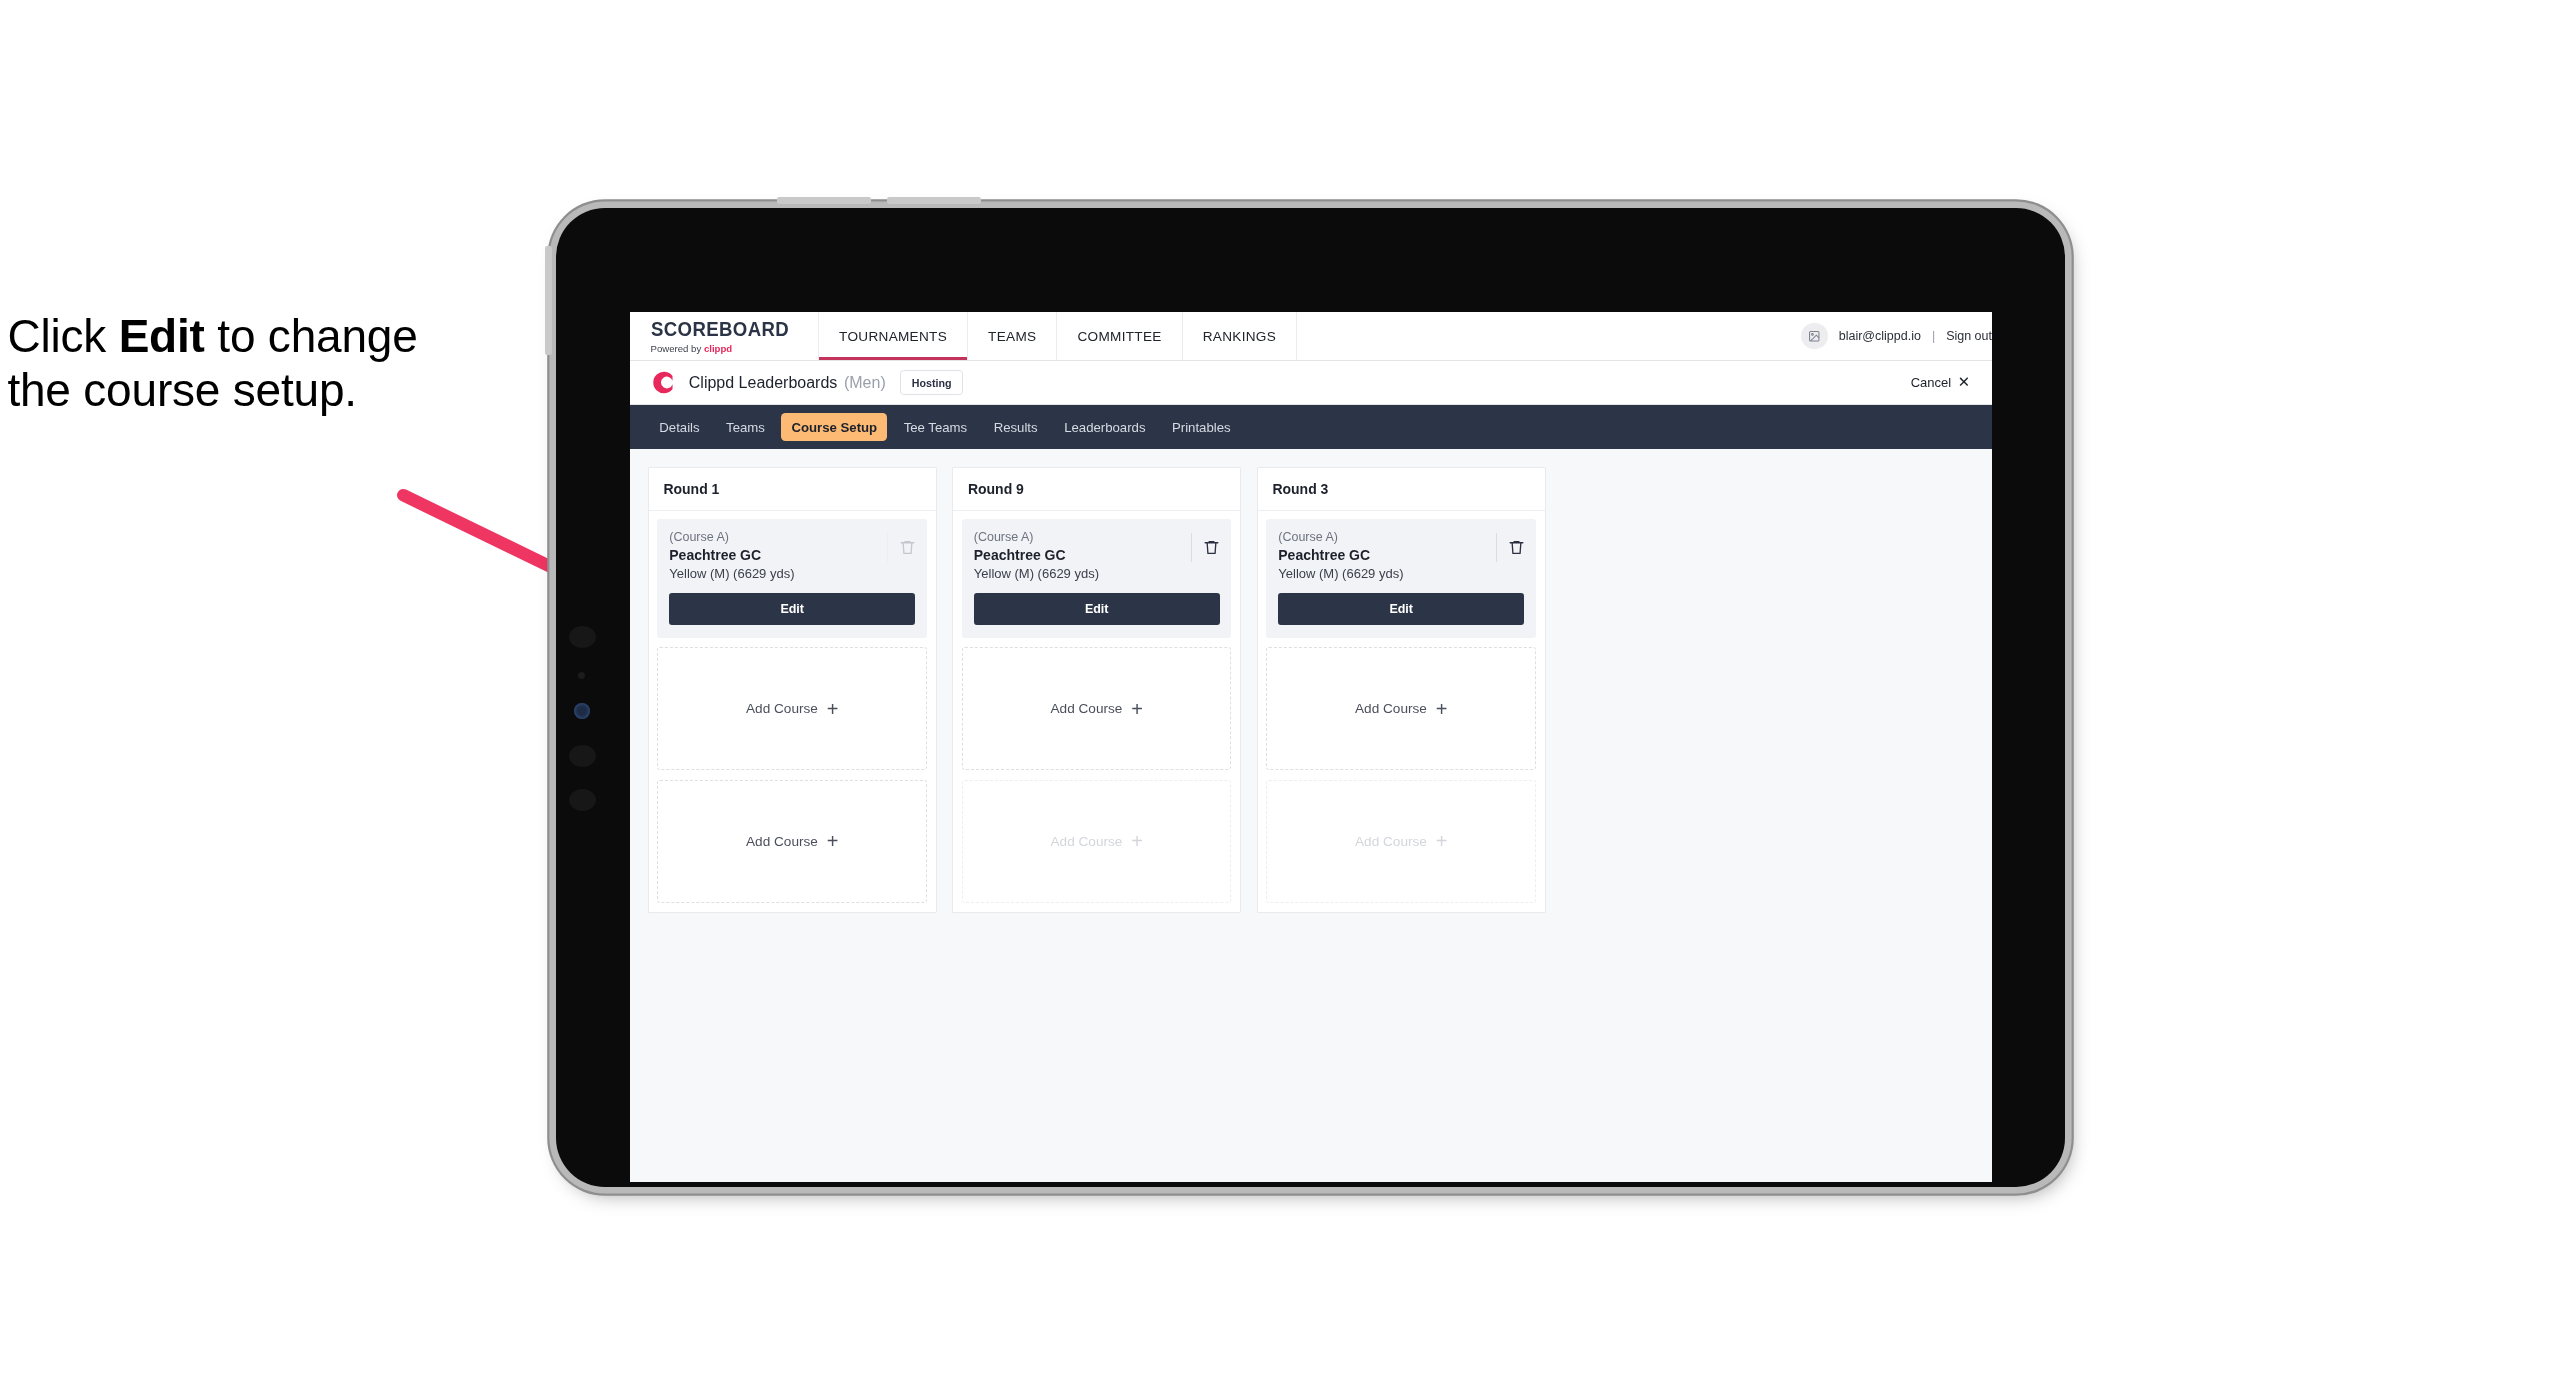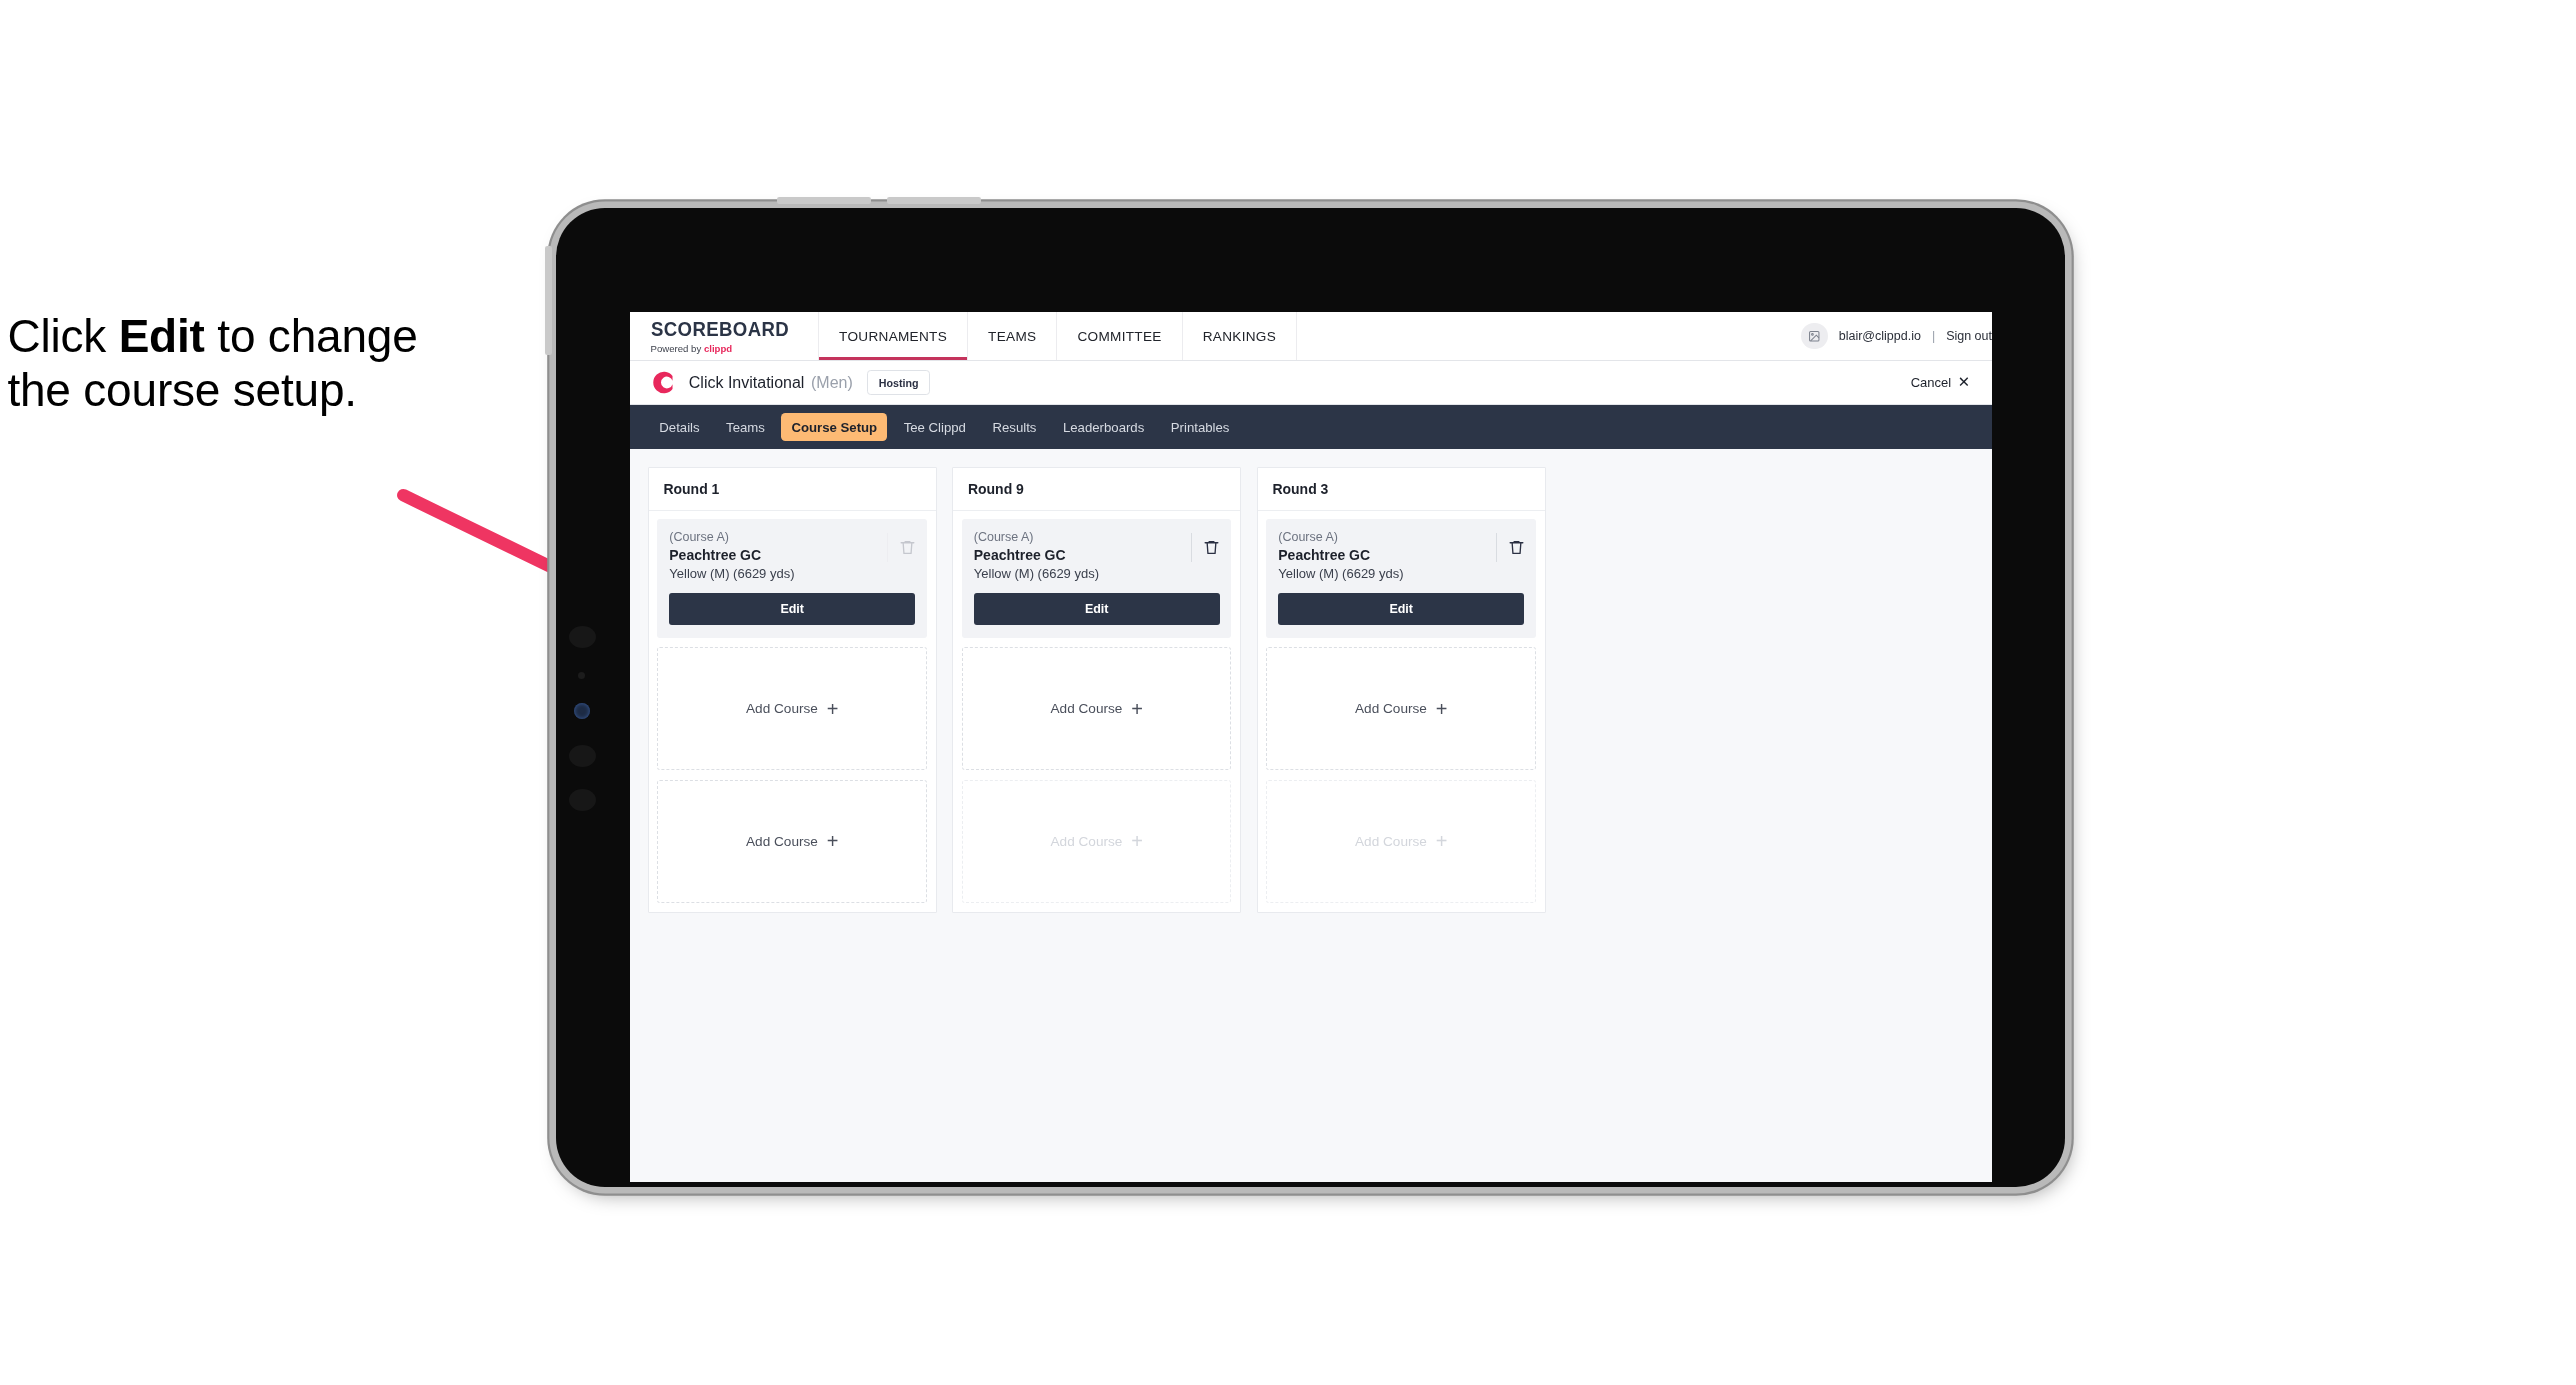--- a/index.html
+++ b/index.html
@@ -237,34 +237,34 @@
           <span class="user-email">blair@clippd.io</span>
           <span class="pipe">|</span>
           <span class="signout">Sign out</span>
         </div>
       </div>
 
       <div class="tourbar">
         <svg class="clippd-c" viewBox="0 0 36 36">
           <path d="M31 8.5A15.5 15.5 0 1 0 31 27.5L31 20.5A8.5 8.5 0 1 1 31 15.5Z" fill="#e8285c"></path>
         </svg>
-        <span class="tour-title">Click Invitational</span>
+        <span class="tour-title">Clippd Leaderboards</span>
         <span class="tour-gender">(Men)</span>
         <span class="hosting-badge">Hosting</span>
         <div class="cancel-wrap">
           <span>Cancel</span>
           <span class="cancel-x">✕</span>
         </div>
       </div>
 
       <div class="subtabs">
         <div class="subtab">Details</div>
         <div class="subtab">Teams</div>
         <div class="subtab active">Course Setup</div>
-        <div class="subtab">Tee Clippd</div>
+        <div class="subtab">Tee Teams</div>
         <div class="subtab">Results</div>
         <div class="subtab">Leaderboards</div>
         <div class="subtab">Printables</div>
       </div>
 
       <div class="content">
 
         <div class="round-col">
           <div class="round-head">Round 1</div>
           <div class="round-body">

